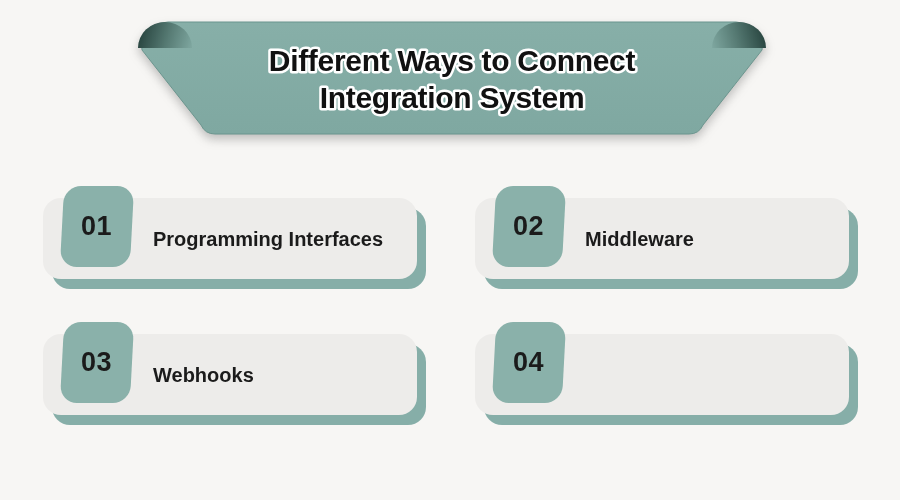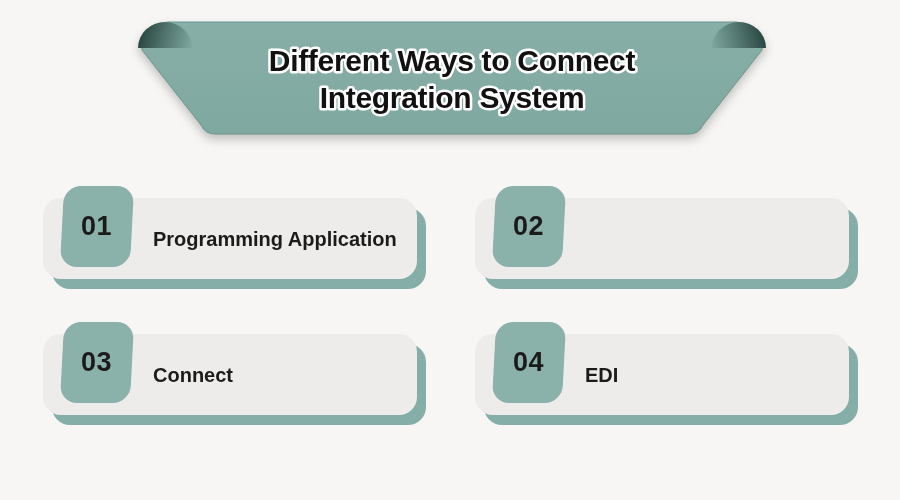--- a/index.html
+++ b/index.html
@@ -83,45 +83,45 @@
   <text class="banner-title" x="452" y="108" text-anchor="middle">Integration System</text>
 </svg>
 
 <div class="card pos-1">
   <div class="shadow-layer"></div>
   <div class="body-layer"></div>
   <div class="badge">
     <span class="num">01</span>
   </div>
   <div class="label">
-    <span>Programming Application</span>
+    <span>Programming Interfaces</span>
   </div>
 </div>
 
 <div class="card pos-2">
   <div class="shadow-layer"></div>
   <div class="body-layer"></div>
   <div class="badge">
     <span class="num">02</span>
+  </div>
+  <div class="label">
+    <span>Middleware</span>
   </div>
 </div>
 
 <div class="card pos-3">
   <div class="shadow-layer"></div>
   <div class="body-layer"></div>
   <div class="badge">
     <span class="num">03</span>
   </div>
   <div class="label">
-    <span>Connect</span>
+    <span>Webhooks</span>
   </div>
 </div>
 
 <div class="card pos-4">
   <div class="shadow-layer"></div>
   <div class="body-layer"></div>
   <div class="badge">
     <span class="num">04</span>
   </div>
-  <div class="label">
-    <span>EDI</span>
-  </div>
 </div>
 
 </body></html>

